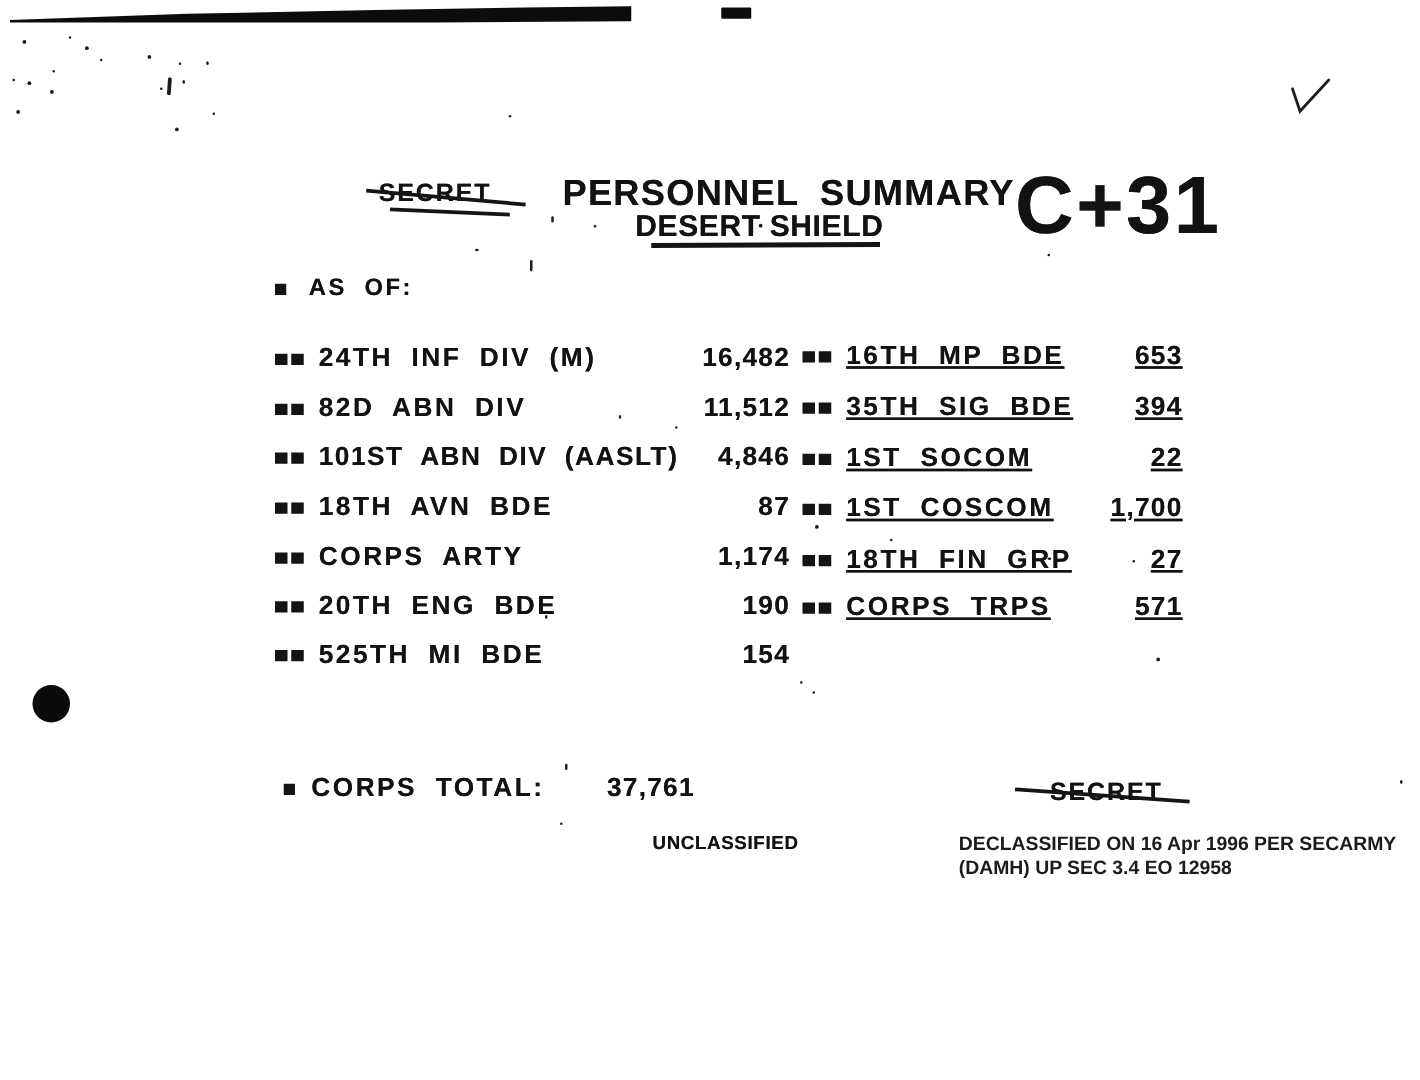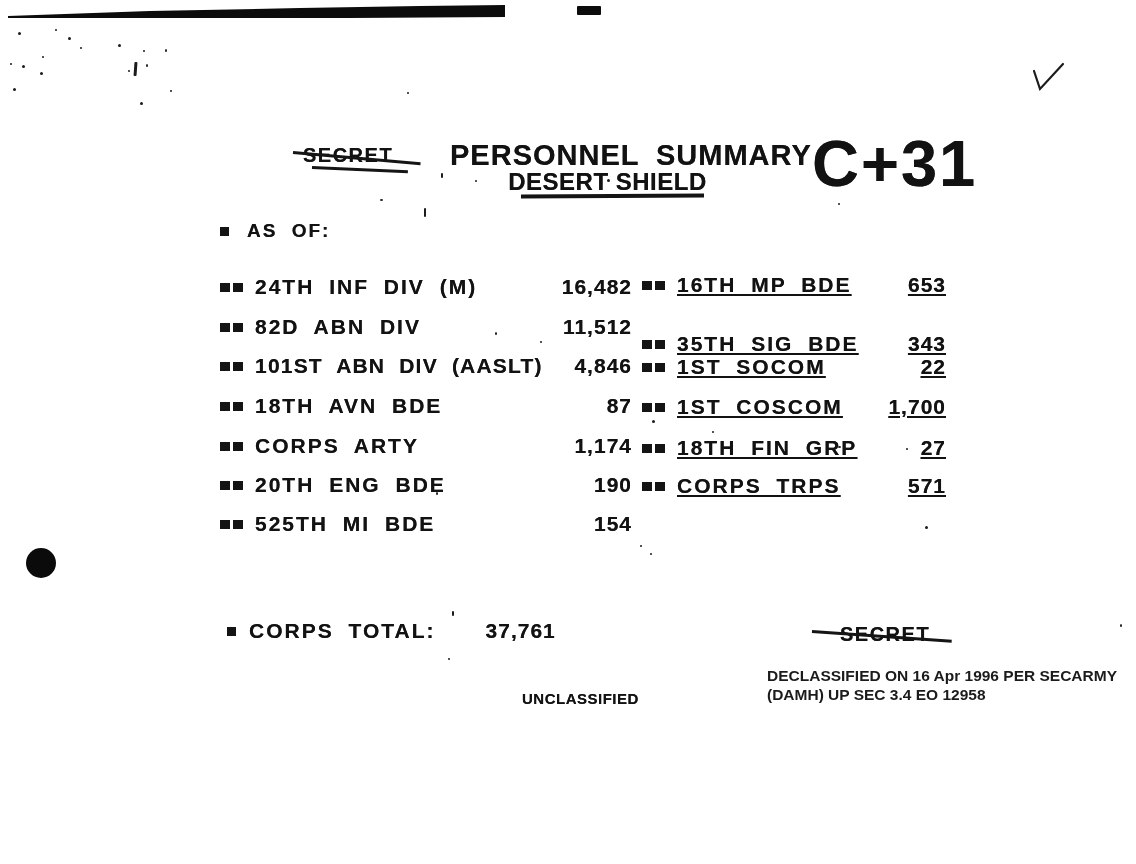--- a/index.html
+++ b/index.html
@@ -34,21 +34,21 @@
   .row.left{left:220px;width:412px;}
   .row.right{left:642px;width:304px;text-decoration:underline;}
   .bullets{display:inline-flex;gap:3px;margin-right:12px;flex:0 0 auto;}
   .bullets i{display:block;width:10px;height:9px;background:#141414;}
   .bullet-single{display:inline-block;width:9px;height:9px;background:#141414;margin-right:18px;flex:0 0 auto;}
   .asof{left:220px;top:220px;font-size:19px;}
   .asof .val{margin-left:44px;font-size:20px;}
   .total-row{left:227px;top:620px;}
   .total-row .bullet-single{margin-right:13px;}
   .total-row .tval{margin-left:50px;letter-spacing:1px;}
-  .unclassified{left:522px;top:690px;font-size:15px;letter-spacing:.5px;}
+  .unclassified{left:522px;top:666px;font-size:15px;letter-spacing:.5px;}
   .declass{left:767px;top:666px;font-size:15.5px;line-height:19px;letter-spacing:0;
            font-weight:bold;color:#1b1b1b;white-space:nowrap;position:absolute;}
   
   .spk{position:absolute;background:#1c1c1c;border-radius:50%;}
   .tick{position:absolute;background:#1c1c1c;border-radius:1px;}
   .punch-hole{position:absolute;left:26px;top:548px;width:30px;height:30px;background:#0b0b0b;border-radius:50%;}
   .top-artifacts{position:absolute;left:0;top:0;}
   .checkmark{position:absolute;left:1028px;top:58px;}
 </style>
 </head>
@@ -140,27 +140,27 @@
   </div>
 
   <div class="row right" style="top:274px">
     <span class="bullets">
         <i></i>
         <i></i>
       </span>
     <span>16TH MP BDE</span>
     <span class="val">653</span>
   </div>
-  <div class="row right" style="top:333px">
+  <div class="row right" style="top:315px">
     <span class="bullets">
         <i></i>
         <i></i>
       </span>
     <span>35TH SIG BDE</span>
-    <span class="val">343</span>
+    <span class="val">394</span>
   </div>
   <div class="row right" style="top:356px">
     <span class="bullets">
         <i></i>
         <i></i>
       </span>
     <span>1ST SOCOM</span>
     <span class="val">22</span>
   </div>
   <div class="row right" style="top:396px">

